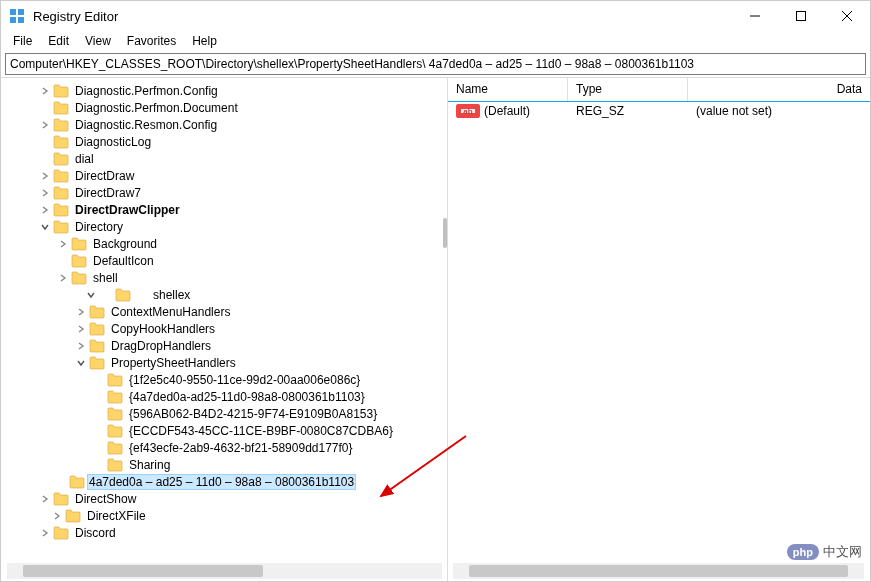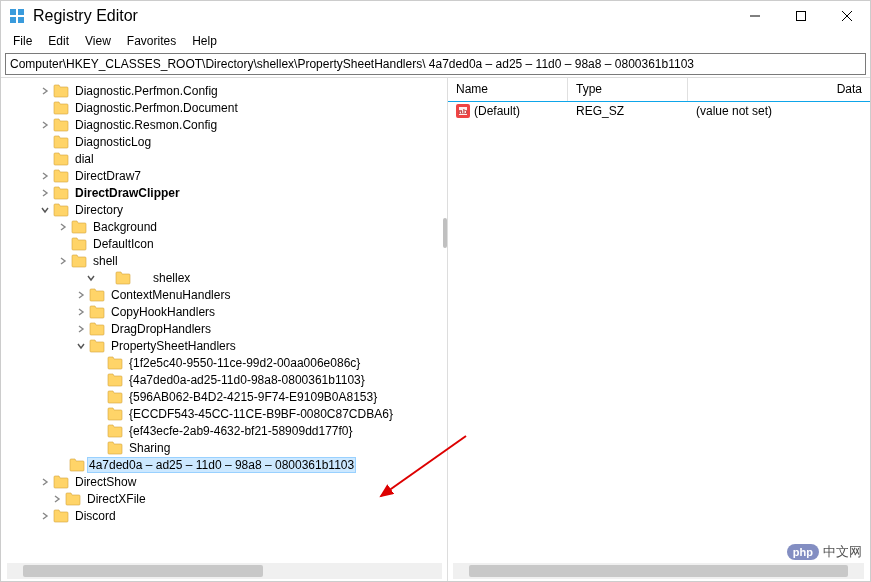--- a/index.html
+++ b/index.html
@@ -1,21 +1,21 @@
 <!DOCTYPE html>
 <html><head>
 <meta charset="utf-8">
 <style>
 * { box-sizing: border-box; margin: 0; padding: 0; font-family: 'Segoe UI', Tahoma, sans-serif; font-size: 12px; }
 body { background: #fff; width: 871px; height: 582px; overflow: hidden; position: relative; border: 1px solid #ccc; }
 
 
 .titlebar { height: 30px; display: flex; align-items: center; padding-left: 8px; background: #fff; }
 .titlebar .app-icon { width: 16px; height: 16px; margin-right: 8px; }
-.titlebar .title { flex: 1; font-size: 16px; color: #000; }
+.titlebar .title { flex: 1; font-size: 13px; color: #000; }
 .titlebar .win-controls { display: flex; }
 .titlebar .win-btn { width: 46px; height: 30px; display: flex; align-items: center; justify-content: center; color: #000; }
 .titlebar .win-btn svg { width: 10px; height: 10px; }
 
 
 .menubar { height: 20px; display: flex; align-items: center; padding: 0 4px; }
 .menubar .menu-item { padding: 2px 8px; cursor: default; }
 
 
 .addressbar { height: 22px; border: 1px solid #7a7a7a; margin: 2px 4px; padding: 2px 4px; font-size: 12px; display: flex; align-items: center; background: #fff; }
@@ -35,21 +35,21 @@
 
 
 .value-header { display: flex; height: 24px; border-bottom: 1px solid #0ea5e9; }
 .value-header .col { padding: 4px 8px; border-right: 1px solid #e0e0e0; font-size: 12px; }
 .value-header .col:last-child { border-right: none; }
 .col-name { width: 120px; }
 .col-type { width: 120px; }
 .col-data { flex: 1; text-align: right; }
 .value-row { display: flex; height: 18px; align-items: center; }
 .value-row .cell { padding: 0 8px; font-size: 12px; display: flex; align-items: center; gap: 4px; }
-.string-icon { width: 14px; height: 14px; display: inline-flex; align-items: center; justify-content: center; border: 3px solid #ef4444; background: #fff0f0; color: #c04040; font-size: 8px; font-weight: bold; border-radius: 2px; }
+.string-icon { width: 24px; height: 14px; display: inline-flex; align-items: center; justify-content: center; border: 5px solid #ef4444; background: #fff0f0; color: #c04040; font-size: 8px; font-weight: bold; border-radius: 2px; }
 
 
 .grip { position: absolute; right: 0; top: 140px; width: 4px; height: 30px; background: #c0c0c0; border-radius: 2px; }
 
 
 .arrow-annotation { position: absolute; pointer-events: none; }
 
 
 .watermark { position: absolute; right: 8px; bottom: 20px; display: flex; align-items: center; gap: 4px; opacity: 0.85; }
 .watermark .php-badge { background: #6e7bb8; color: #fff; font-weight: bold; padding: 2px 6px; border-radius: 10px; font-size: 11px; }
@@ -138,20 +138,31 @@
             <path d="M1 3 L1 12 Q1 13 2 13 L14 13 Q15 13 15 12 L15 4 Q15 3 14 3 L7 3 L6 1 L2 1 Q1 1 1 2 Z" fill="#ffd468" stroke="#d4a33a" stroke-width="0.6"></path>
           </svg></span>
         <span class="tree-label">DiagnosticLog</span>
       </div>
       <div class="tree-row" style="padding-left: 36px;">
         <span class="chevron blank"></span>
         <span class="folder-icon"><svg viewBox="0 0 16 14">
             <path d="M1 3 L1 12 Q1 13 2 13 L14 13 Q15 13 15 12 L15 4 Q15 3 14 3 L7 3 L6 1 L2 1 Q1 1 1 2 Z" fill="#ffd468" stroke="#d4a33a" stroke-width="0.6"></path>
           </svg></span>
         <span class="tree-label">dial</span>
+      </div>
+      <div class="tree-row" style="padding-left: 36px;">
+        <span class="chevron">
+          <svg width="10" height="10" viewBox="0 0 10 10">
+            <path d="M3 2 L7 5 L3 8" fill="none" stroke="#888" stroke-width="1.4"></path>
+          </svg>
+        </span>
+        <span class="folder-icon"><svg viewBox="0 0 16 14">
+            <path d="M1 3 L1 12 Q1 13 2 13 L14 13 Q15 13 15 12 L15 4 Q15 3 14 3 L7 3 L6 1 L2 1 Q1 1 1 2 Z" fill="#ffd468" stroke="#d4a33a" stroke-width="0.6"></path>
+          </svg></span>
+        <span class="tree-label">DirectDraw</span>
       </div>
       <div class="tree-row" style="padding-left: 36px;">
         <span class="chevron">
           <svg width="10" height="10" viewBox="0 0 10 10">
             <path d="M3 2 L7 5 L3 8" fill="none" stroke="#888" stroke-width="1.4"></path>
           </svg>
         </span>
         <span class="folder-icon"><svg viewBox="0 0 16 14">
             <path d="M1 3 L1 12 Q1 13 2 13 L14 13 Q15 13 15 12 L15 4 Q15 3 14 3 L7 3 L6 1 L2 1 Q1 1 1 2 Z" fill="#ffd468" stroke="#d4a33a" stroke-width="0.6"></path>
           </svg></span>

